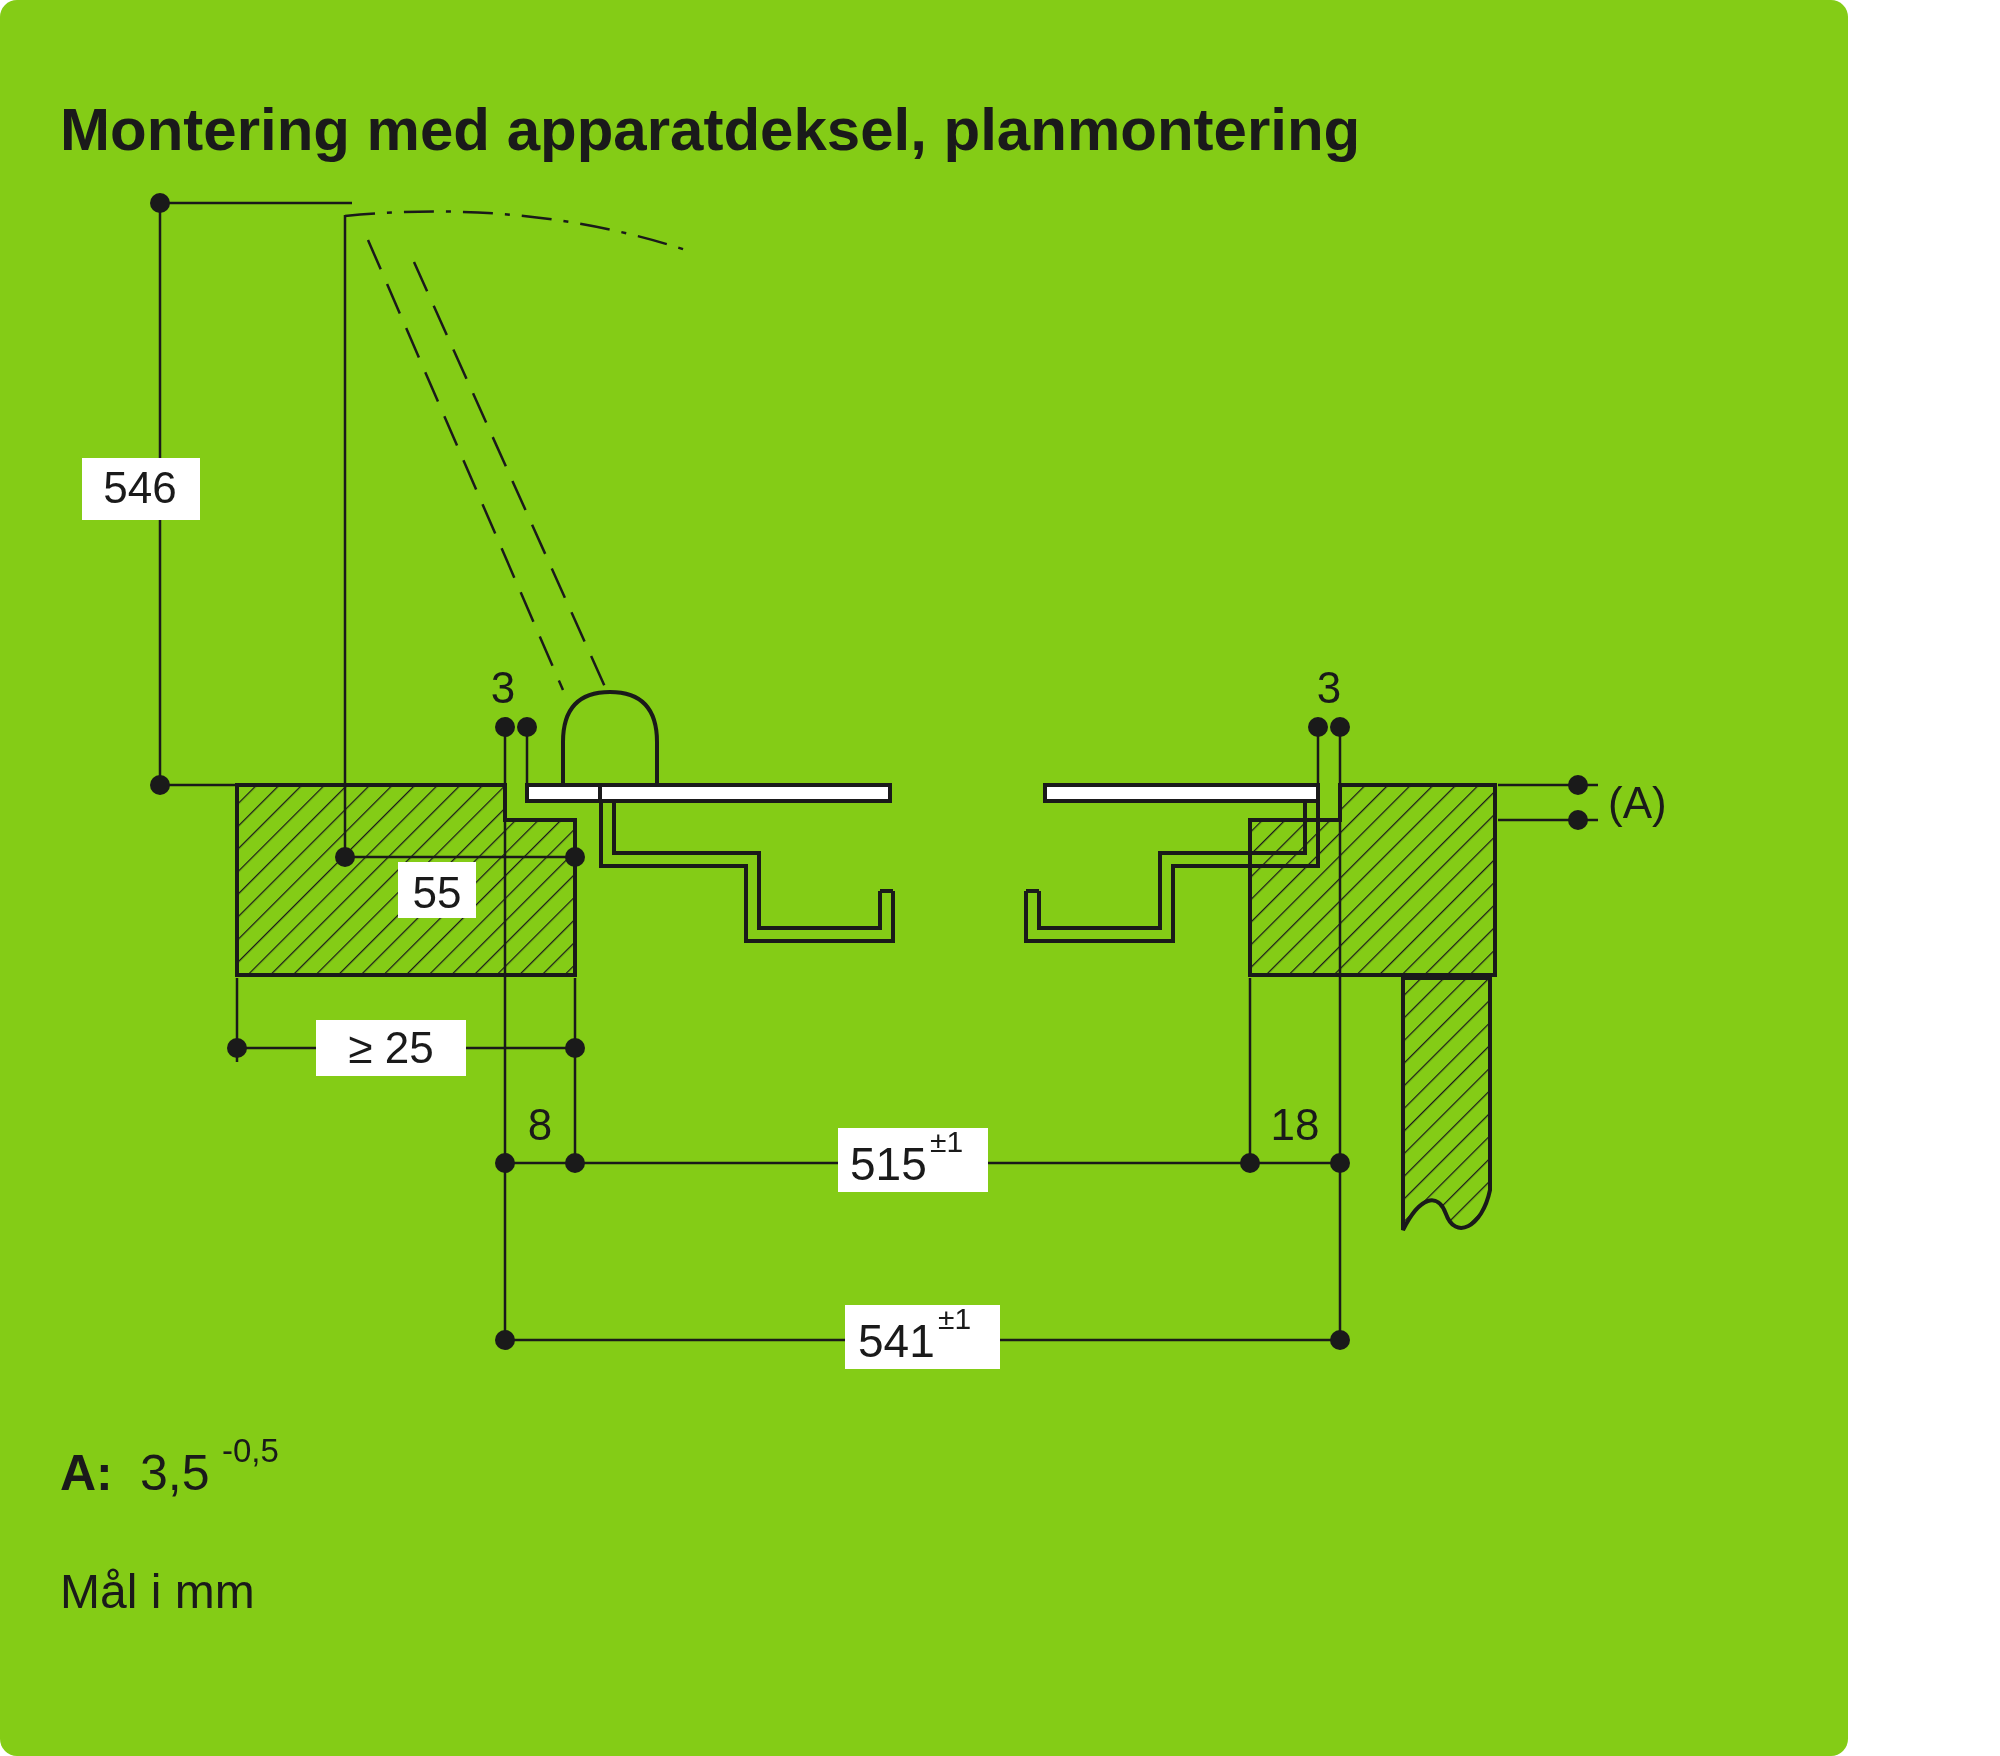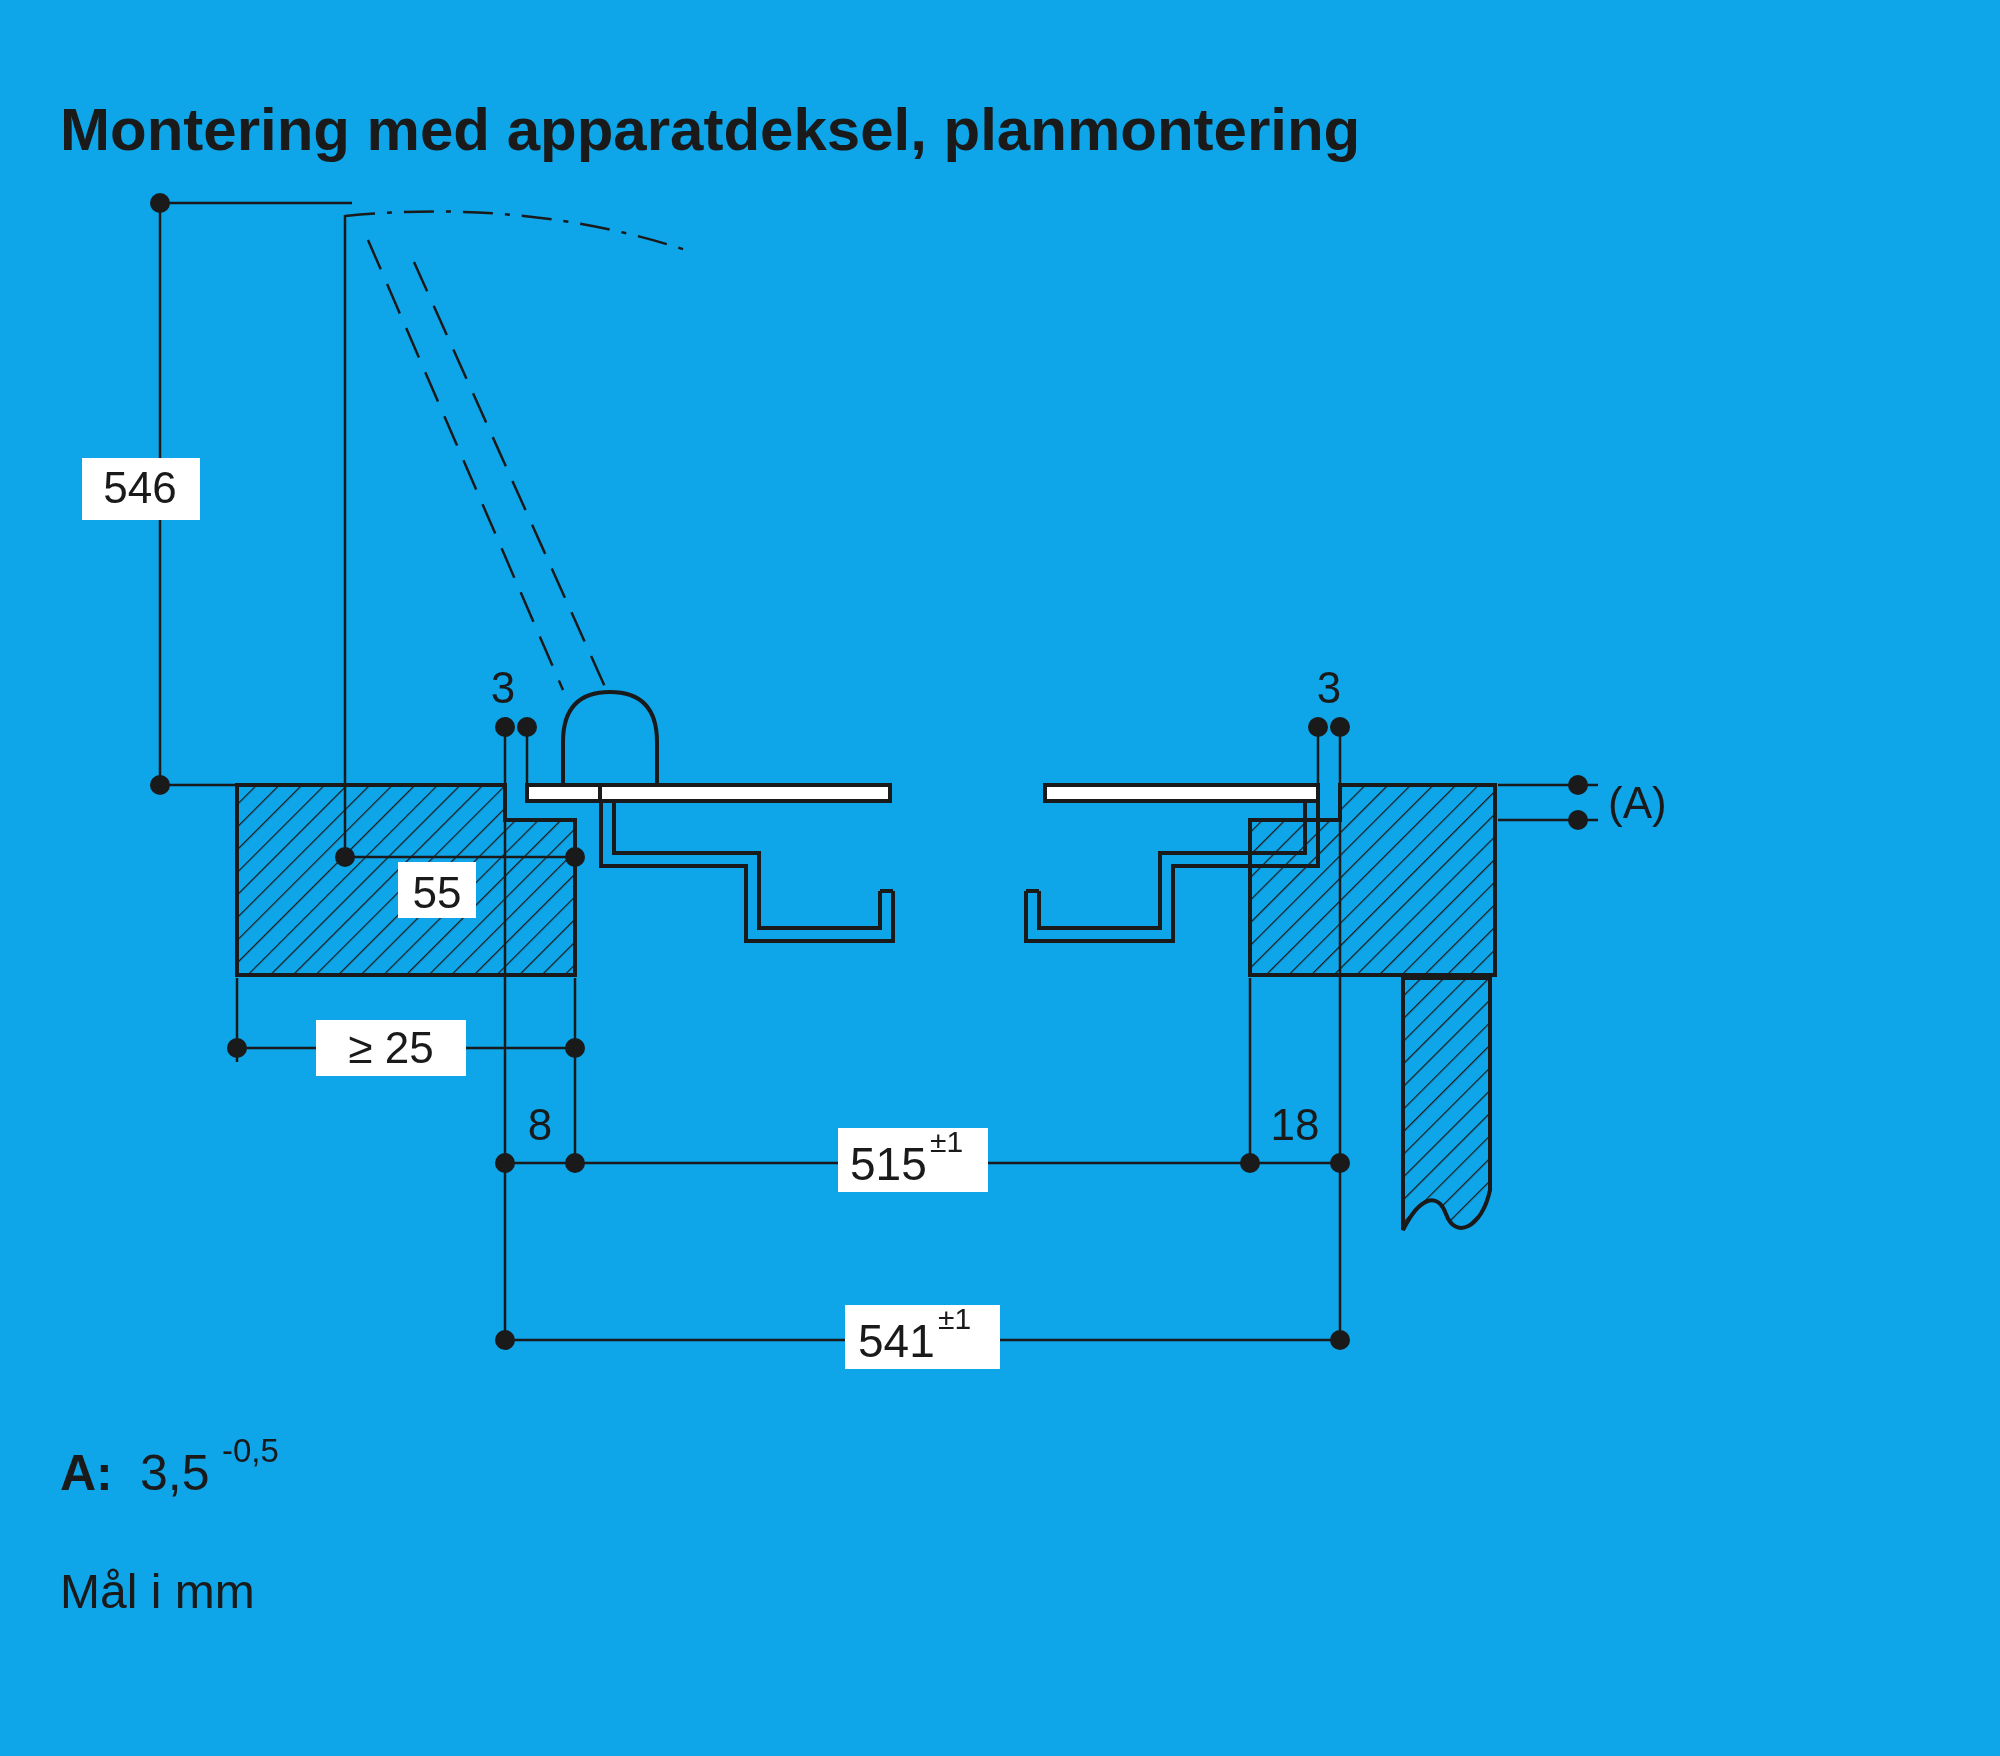--- a/index.html
+++ b/index.html
@@ -2,24 +2,25 @@
 <html><head>
 <meta charset="utf-8">
 <style>
   html, body {
     margin: 0;
     padding: 0;
     background: #ffffff;
   }
   #page {
     position: relative;
-    width: 2000px;
+    width: 1848px;
     height: 1756px;
-    background: #0ea5e9;
+    background: #84cc16;
     overflow: hidden;
+    border-radius: 17px;
   }
   svg {
     position: absolute;
     left: 0;
     top: 0;
   }
   svg text {
     font-family: "Liberation Sans", sans-serif;
     fill: #1a1a1a;
   }

